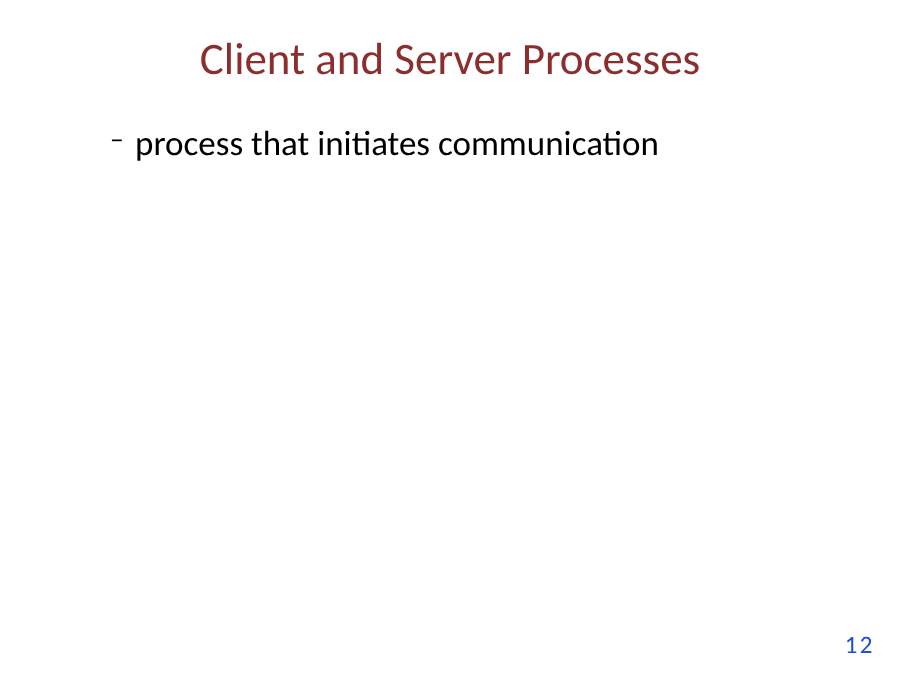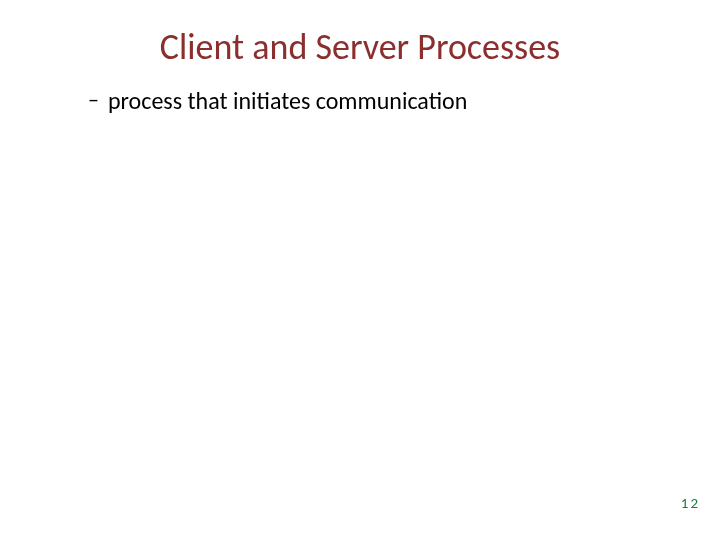--- a/index.html
+++ b/index.html
@@ -19,21 +19,21 @@
       width: 100%;
       height: 100%;
       padding: 20px 40px 30px 40px;
       position: relative;
     }
     .title {
       font-size: 36px;
       font-weight: 400;
       color: #8B2E2E;
       text-align: center;
-      margin-bottom: 17px;
+      margin-bottom: 28px;
       margin-top: 5px;
     }
     .bullet-list {
       list-style: none;
       padding-left: 0;
     }
     .level1 {
       font-size: 26px;
       color: #000;
       margin-bottom: 8px;
@@ -42,40 +42,40 @@
     }
     .level1::before {
       content: "•";
       position: absolute;
       left: 8px;
       top: 0;
       font-size: 26px;
       color: #000;
     }
     .level2 {
-      font-size: 24px;
+      font-size: 28px;
       color: #000;
       margin-bottom: 30px;
       padding-left: 68px;
       position: relative;
     }
     .level2::before {
       content: "–";
       position: absolute;
       left: 48px;
       top: 0;
       font-size: 22px;
       color: #000;
     }
     .page-number {
       position: absolute;
-      bottom: 28px;
+      bottom: 12px;
       right: 20px;
-      font-size: 15px;
-      color: #15803d;
+      font-size: 20px;
+      color: #1d4ed8;
       letter-spacing: 2px;
     }
   </style>
 </head>
 <body>
 
 <div class="slide">
   <h1 class="title">Client and Server Processes</h1>
 
   <ul class="bullet-list">

